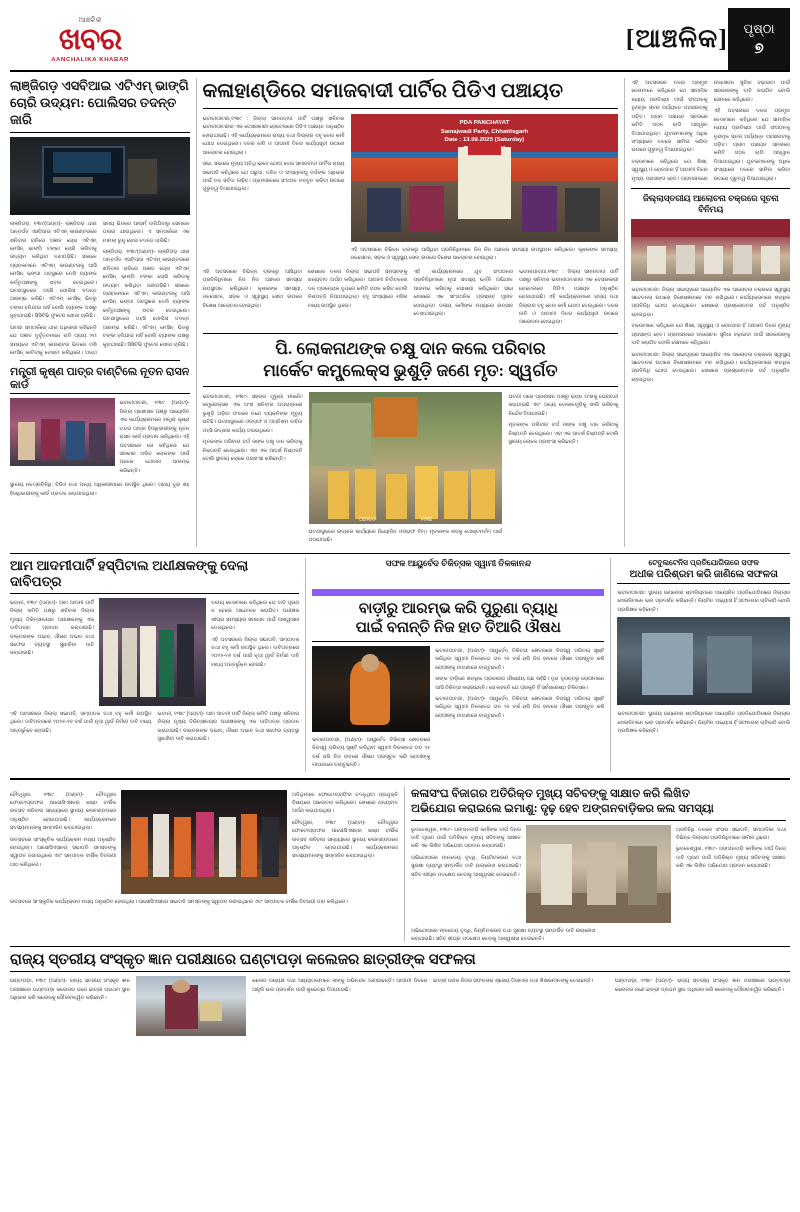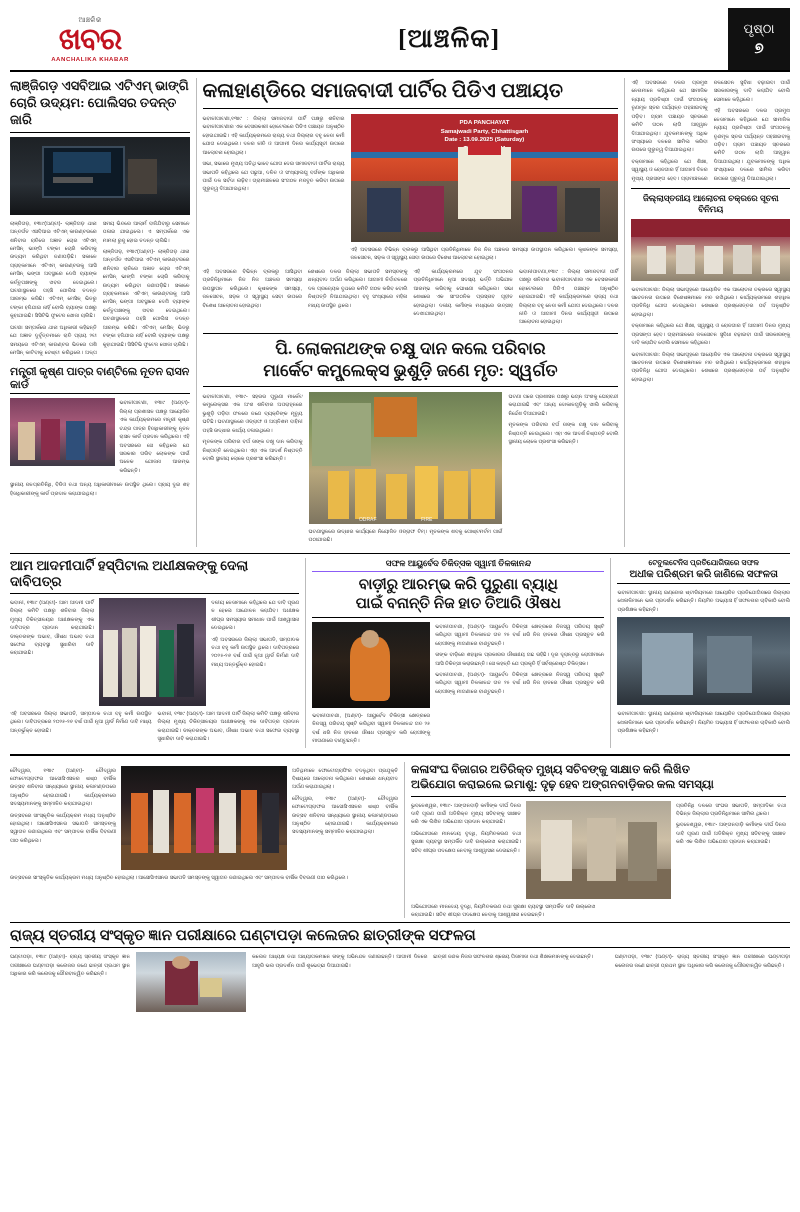--- a/index.html
+++ b/index.html
@@ -5,21 +5,21 @@
   html,body{margin:0;padding:0;background:#ffffff;}
   body{width:800px;height:1212px;font-family:"Liberation Sans",sans-serif;color:#111;overflow:hidden;}
   .page{width:800px;height:1212px;position:relative;padding:0;box-sizing:border-box;}
 
   
   .masthead{display:flex;align-items:stretch;height:62px;border-bottom:2px solid #000;margin:8px 10px 0 10px;}
   .logo-box{width:160px;display:flex;flex-direction:column;justify-content:center;}
   .logo-main{color:#c1121f;font-family:"Liberation Serif",serif;font-weight:bold;font-size:30px;line-height:1;letter-spacing:-1px;}
   .logo-top{font-size:7px;color:#333;letter-spacing:.5px;}
   .logo-sub{font-size:6px;color:#c1121f;font-weight:bold;letter-spacing:.6px;margin-top:2px;}
-  .mast-center{flex:1;display:flex;align-items:center;justify-content:center;}
+  .mast-center{flex:1;display:flex;align-items:center;justify-content:flex-end;}
   .mast-title{font-family:"Liberation Serif",serif;font-size:26px;font-weight:bold;letter-spacing:1px;}
   .mast-date{width:150px;display:flex;align-items:center;justify-content:flex-end;font-size:11px;padding-right:8px;}
   .page-badge{background:#111;color:#fff;width:62px;display:flex;flex-direction:column;align-items:center;justify-content:center;font-size:13px;line-height:1.3;}
   .page-badge .pno{font-size:15px;font-weight:bold;}
 
   
   .rule{border-top:1px solid #000;margin:4px 10px;}
   .hl{font-family:"Liberation Serif",serif;font-weight:bold;color:#111;}
   .lead{font-size:20px;line-height:1.25;text-align:left;}
   .sub-hl{font-size:13px;line-height:1.3;}
@@ -244,21 +244,21 @@
             <p>ଏହି ଅବସରରେ ଜିଲ୍ଲା ସଭାପତି, ସମ୍ପାଦକ ତଥା ବହୁ କର୍ମୀ ଉପସ୍ଥିତ ଥିଲେ। ଦାବିପତ୍ରରେ ୨୦୨୫-୨୬ ବର୍ଷ ପାଇଁ ନୂଆ ୱାର୍ଡ ନିର୍ମାଣ ଦାବି ମଧ୍ୟ ଅନ୍ତର୍ଭୁକ୍ତ ହୋଇଛି।</p>
           </div>
       </div>
       <div class="body cols2" style="margin-top:3px;">
         <p>ଏହି ଅବସରରେ ଜିଲ୍ଲା ସଭାପତି, ସମ୍ପାଦକ ତଥା ବହୁ କର୍ମୀ ଉପସ୍ଥିତ ଥିଲେ। ଦାବିପତ୍ରରେ ୨୦୨୫-୨୬ ବର୍ଷ ପାଇଁ ନୂଆ ୱାର୍ଡ ନିର୍ମାଣ ଦାବି ମଧ୍ୟ ଅନ୍ତର୍ଭୁକ୍ତ ହୋଇଛି।</p>
         <p>ଭବାନୀ, ୧୩ା୯ (ଅଣ୍ଟା)- ଆମ ଆଦମୀ ପାର୍ଟି ଜିଲ୍ଲା କମିଟି ପକ୍ଷରୁ ଶନିବାର ଜିଲ୍ଲା ମୁଖ୍ୟ ଚିକିତ୍ସାଳୟର ଅଧୀକ୍ଷକଙ୍କୁ ଏକ ଦାବିପତ୍ର ପ୍ରଦାନ କରାଯାଇଛି। ଡାକ୍ତରଙ୍କ ଅଭାବ, ଔଷଧ ଅଭାବ ତଥା ସଫେଇ ବ୍ୟବସ୍ଥା ସୁଧାରିବା ଦାବି କରାଯାଇଛି।</p>
       </div>
     </div>
 
     <div class="col vdiv" style="width:300px;padding-left:6px;">
-      <div class="kicker" style="border-bottom:1px solid #8b5cf6;padding-bottom:2px;">ସଫଳ ଆୟୁର୍ବେଦ ଚିକିତ୍ସକ ସ୍ୱାମୀ ତିଳକାନନ୍ଦ</div>
+      <div class="kicker" style="border-bottom:7px solid #8b5cf6;padding-bottom:20px;">ସଫଳ ଆୟୁର୍ବେଦ ଚିକିତ୍ସକ ସ୍ୱାମୀ ତିଳକାନନ୍ଦ</div>
       <div class="hl" style="font-size:15px;line-height:1.3;text-align:center;border-bottom:1px solid #000;padding:3px 0;">
         <div>ବାଡ଼ୀରୁ ଆରମ୍ଭ କରି ପୁରୁଣା ବ୍ୟାଧି</div>
         <div>ପାଇଁ ବନାନ୍ତି ନିଜ ହାତ ତିଆରି ଔଷଧ</div>
       </div>
       <div style="display:flex;gap:5px;margin-top:4px;">
         <div style="width:118px;">
           <div class="photo p-saint" style="height:86px;">
             <div style="position:absolute;left:32%;top:18%;width:34%;height:74%;background:#d9782a;border-radius:30% 30% 6px 6px;"></div>
             <div style="position:absolute;left:41%;top:10%;width:16%;height:20%;background:#c9a27a;border-radius:50%;"></div>
           </div>

